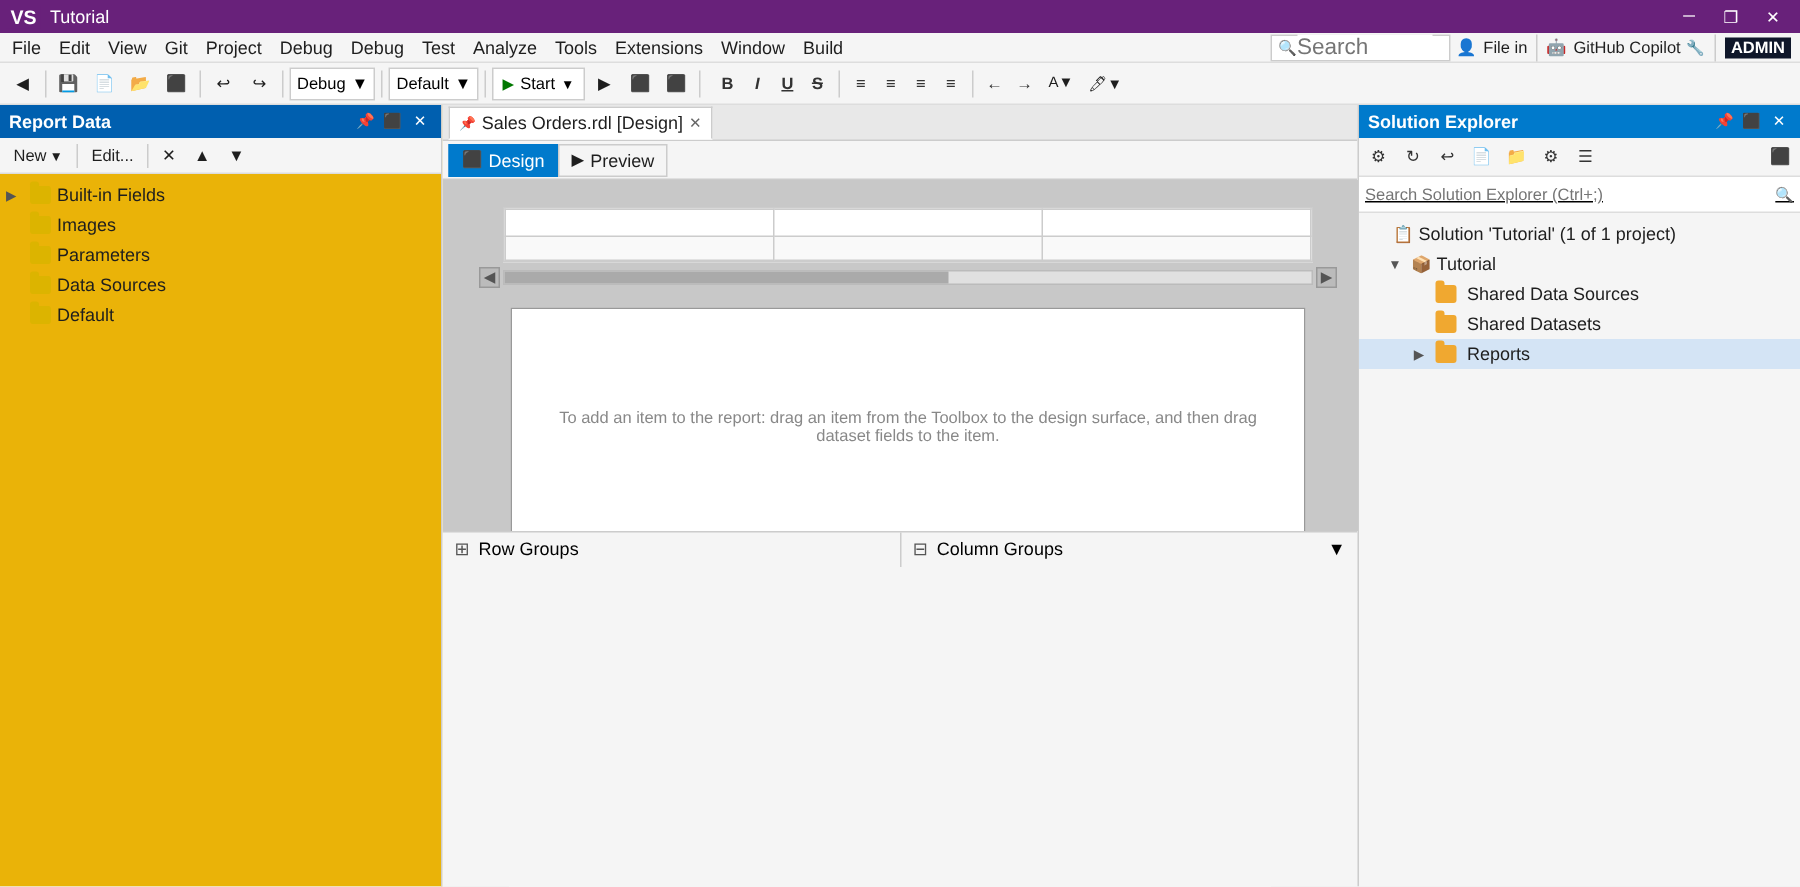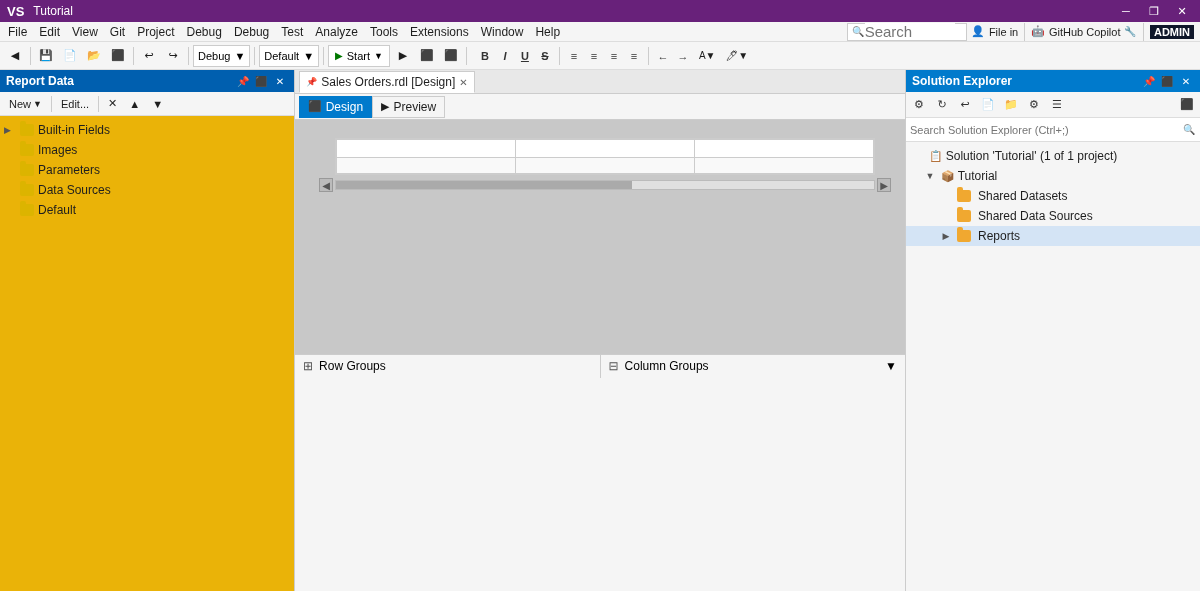--- a/index.html
+++ b/index.html
@@ -302,20 +302,21 @@
     }
 
     #se-search {
       height: 24px;
       border-bottom: 1px solid #ddd;
       display: flex;
       align-items: center;
       padding: 0 4px;
       background: white;
       gap: 4px;
+      text-decoration: underline;
     }
     #se-search input {
       flex: 1; border: none; outline: none; font-size: 11px;
       color: #666; background: transparent;
     }
 
     #se-tree {
       flex: 1;
       overflow-y: auto;
       padding: 4px 0;
@@ -423,21 +424,21 @@
   <div class="menu-item">View</div>
   <div class="menu-item">Git</div>
   <div class="menu-item">Project</div>
   <div class="menu-item">Debug</div>
   <div class="menu-item">Debug</div>
   <div class="menu-item">Test</div>
   <div class="menu-item">Analyze</div>
   <div class="menu-item">Tools</div>
   <div class="menu-item">Extensions</div>
   <div class="menu-item">Window</div>
-  <div class="menu-item">Help</div>
+  <div class="menu-item">Build</div>
 
   <div id="search-box-menu">
     <span style="font-size:10px;color:#666;">🔍</span>
     <input type="text" placeholder="Search" style="">
   </div>
 
   <div class="sign-in-area">
     <span style="font-size:11px;">👤</span>
     <span class="sign-in-text">File in</span>
   </div>
@@ -600,20 +601,23 @@
         </div>
 
         <div class="canvas-nav">
           <div class="canvas-nav-arrow">◀</div>
           <div class="canvas-scrollbar">
             <div class="canvas-scrollbar-thumb"></div>
           </div>
           <div class="canvas-nav-arrow">▶</div>
         </div>
 
+        <div id="report-canvas">
+          <span style="color:#888;font-size:11px;">To add an item to the report: drag an item from the Toolbox to the design surface, and then drag dataset fields to the item.</span>
+        </div>
       </div>
     </div>
 
     <div id="groups-bar">
       <div class="group-section">
         <span class="group-icon">⊞</span>
         <span>Row Groups</span>
       </div>
       <div class="group-section">
         <span class="group-icon">⊟</span>
@@ -658,27 +662,27 @@
 
       <div class="se-item" style="padding-left:16px;">
         <span class="se-chevron" style="color:#555;">▼</span>
         <span style="font-size:11px;color:#007acc;">📦</span>
         <span>Tutorial</span>
       </div>
 
       <div class="se-item" style="padding-left:32px;">
         <span class="se-chevron"></span>
         <span class="folder-orange"></span>
-        <span style="margin-left:4px;">Shared Datasets</span>
+        <span style="margin-left:4px;">Shared Data Sources</span>
       </div>
 
       <div class="se-item" style="padding-left:32px;">
         <span class="se-chevron"></span>
         <span class="folder-orange"></span>
-        <span style="margin-left:4px;">Shared Data Sources</span>
+        <span style="margin-left:4px;">Shared Datasets</span>
       </div>
 
       <div class="se-item selected" style="padding-left:32px;">
         <span class="se-chevron" style="color:#555;font-size:9px;">▶</span>
         <span class="folder-orange"></span>
         <span style="margin-left:4px;">Reports</span>
       </div>
     </div>
   </div>
 

